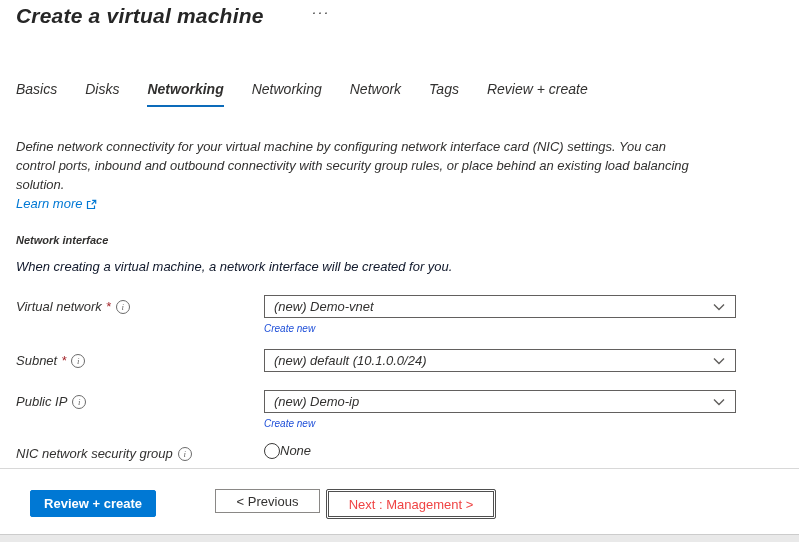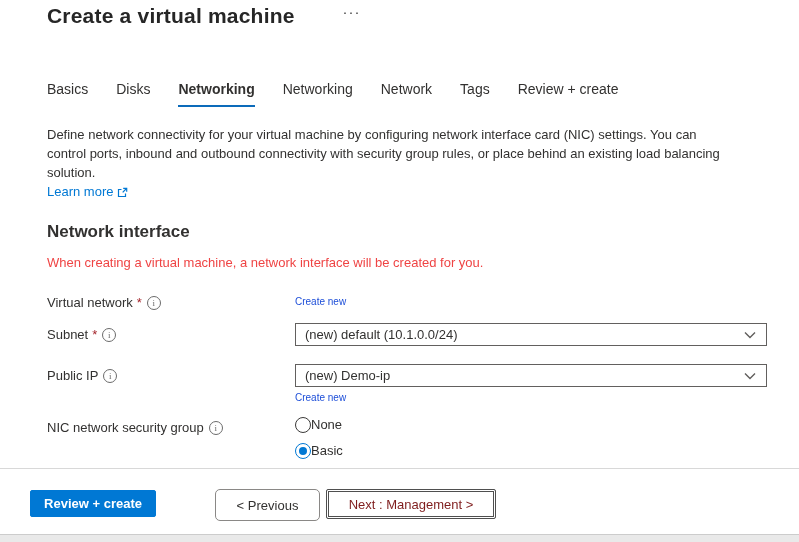--- a/index.html
+++ b/index.html
@@ -1,39 +1,39 @@
 <!DOCTYPE html>
 <html><head>
 <meta charset="utf-8">
 <style>
   * { margin:0; padding:0; box-sizing:border-box; }
   html,body { background:#ffffff; }
   body { font-family:"Liberation Sans", sans-serif; color:#323130; }
   .page { position:relative; width:799px; height:542px; background:#fff; overflow:hidden; }
 
   
-  .content { position:absolute; top:0; left:0; width:799px; height:468px; overflow:hidden; padding:0 47px; }
+  .content { position:absolute; top:0; left:0; width:799px; height:468px; overflow:hidden; padding:0 16px;font-style:italic; }
 
   .titlebar { display:flex; align-items:flex-start; padding-top:2px; }
   .page-title { font-size:21px; font-weight:bold; color:#262626; line-height:27px; letter-spacing:0.2px; }
   .ellipsis { margin-left:48px; margin-top:1px; color:#444; font-size:15px; letter-spacing:1px; cursor:pointer; }
 
   
   .tabs { display:flex; margin-top:52px; gap:28px; }
   .tab { font-size:14px; color:#323130; padding-bottom:8px; cursor:pointer; white-space:nowrap; }
   .tab.active { font-weight:bold; border-bottom:2px solid #0c6bba; }
 
   
-  .intro { margin-top:18px; font-size:13px; line-height:19px; width:692px; color:#323130; }
+  .intro { margin-top:30px; font-size:13px; line-height:19px; width:692px; color:#323130; }
   .learn-more { display:inline-flex; align-items:center; gap:4px; color:#0078d4; font-size:13px; line-height:19px; text-decoration:none; cursor:pointer; }
   .learn-more svg { margin-top:2px; }
 
   
-  .section-heading { margin-top:21px; font-size:17px; font-weight:bold; color:#323130; }
-  .section-desc { margin-top:13px; font-size:13px; color:#ef4444; }
+  .section-heading { margin-top:21px; font-size:11px; font-weight:bold; color:#323130; }
+  .section-desc { margin-top:13px; font-size:13px; color:#0f172a; }
 
   
   .form { margin-top:21px; }
   .form-row { display:flex; align-items:flex-start; }
   .form-label { width:248px; flex:0 0 248px; font-size:13px; color:#323130; padding-top:4px; display:flex; align-items:center; gap:5px; }
   .asterisk { color:#a4262c; margin-left:-1px; }
   .info-icon { width:14px; height:14px; border:1px solid #6b6b6b; border-radius:50%; color:#6b6b6b;
                font-size:9px; line-height:12px; text-align:center; display:inline-block; font-family:"Liberation Serif", serif; }
   .form-control { flex:1; }
   .select { position:relative; width:472px; height:23px; border:1px solid #62605e; background:#fff;
@@ -53,23 +53,23 @@
   .radio { width:16px; height:16px; border-radius:50%; border:1px solid #3b3a39; background:#fff; position:relative; flex:0 0 16px; }
   .radio.checked { border-color:#0078d4; }
   .radio.checked::after { content:""; position:absolute; left:3px; top:3px; width:8px; height:8px; border-radius:50%; background:#0078d4; }
   .radio-label { font-size:13px; color:#323130; }
 
   
   .footer { position:absolute; top:468px; left:0; width:799px; height:66px; background:#fff; border-top:1px solid #d8d8d8; }
   .btn { font-family:"Liberation Sans", sans-serif; font-size:13px; cursor:pointer; }
   .btn-primary { position:absolute; left:30px; top:21px; width:126px; height:27px; background:#0078d4; color:#fff;
                  font-weight:bold; border:1px solid #0078d4; border-radius:2px; }
-  .btn-previous { position:absolute; left:215px; top:20px; width:105px; height:32px; background:#fff;
-                  color:#323130; border:1px solid #8a8886; border-radius:5px; }
-  .btn-next { position:absolute; left:326px; top:20px; width:170px; height:30px; background:#fff; color:#7f1d1d;
+  .btn-previous { position:absolute; left:215px; top:20px; width:105px; height:24px; background:#fff;
+                  color:#323130; border:1px solid #8a8886; border-radius:0; }
+  .btn-next { position:absolute; left:326px; top:20px; width:170px; height:30px; background:#fff; color:#ef4444;
               border:1px solid #4f4f4f; border-radius:2px;
               box-shadow: inset 0 0 0 1px #ffffff, inset 0 0 0 2px #4f4f4f; }
 
   .bottom-strip { position:absolute; top:534px; left:0; width:799px; height:8px; background:#e9e9e9; border-top:1px solid #cccccc; }
 </style>
 </head>
 <body>
 
 <div class="page">
   <div class="content">
@@ -106,20 +106,26 @@
 
     <div class="form">
 
       <div class="form-row row-vnet">
         <div class="form-label">
           <span>Virtual network</span>
           <span class="asterisk">*</span>
           <span class="info-icon">i</span>
         </div>
         <div class="form-control">
+          <div class="select">
+            <span>(new) Demo-vnet</span>
+            <svg class="chev" width="12" height="8" viewBox="0 0 12 8">
+              <path d="M1 1.5 L6 6.5 L11 1.5" fill="none" stroke="#605e5c" stroke-width="1.4"></path>
+            </svg>
+          </div>
           <a class="create-new">Create new</a>
         </div>
       </div>
 
       <div class="form-row row-subnet">
         <div class="form-label">
           <span>Subnet</span>
           <span class="asterisk">*</span>
           <span class="info-icon">i</span>
         </div>

